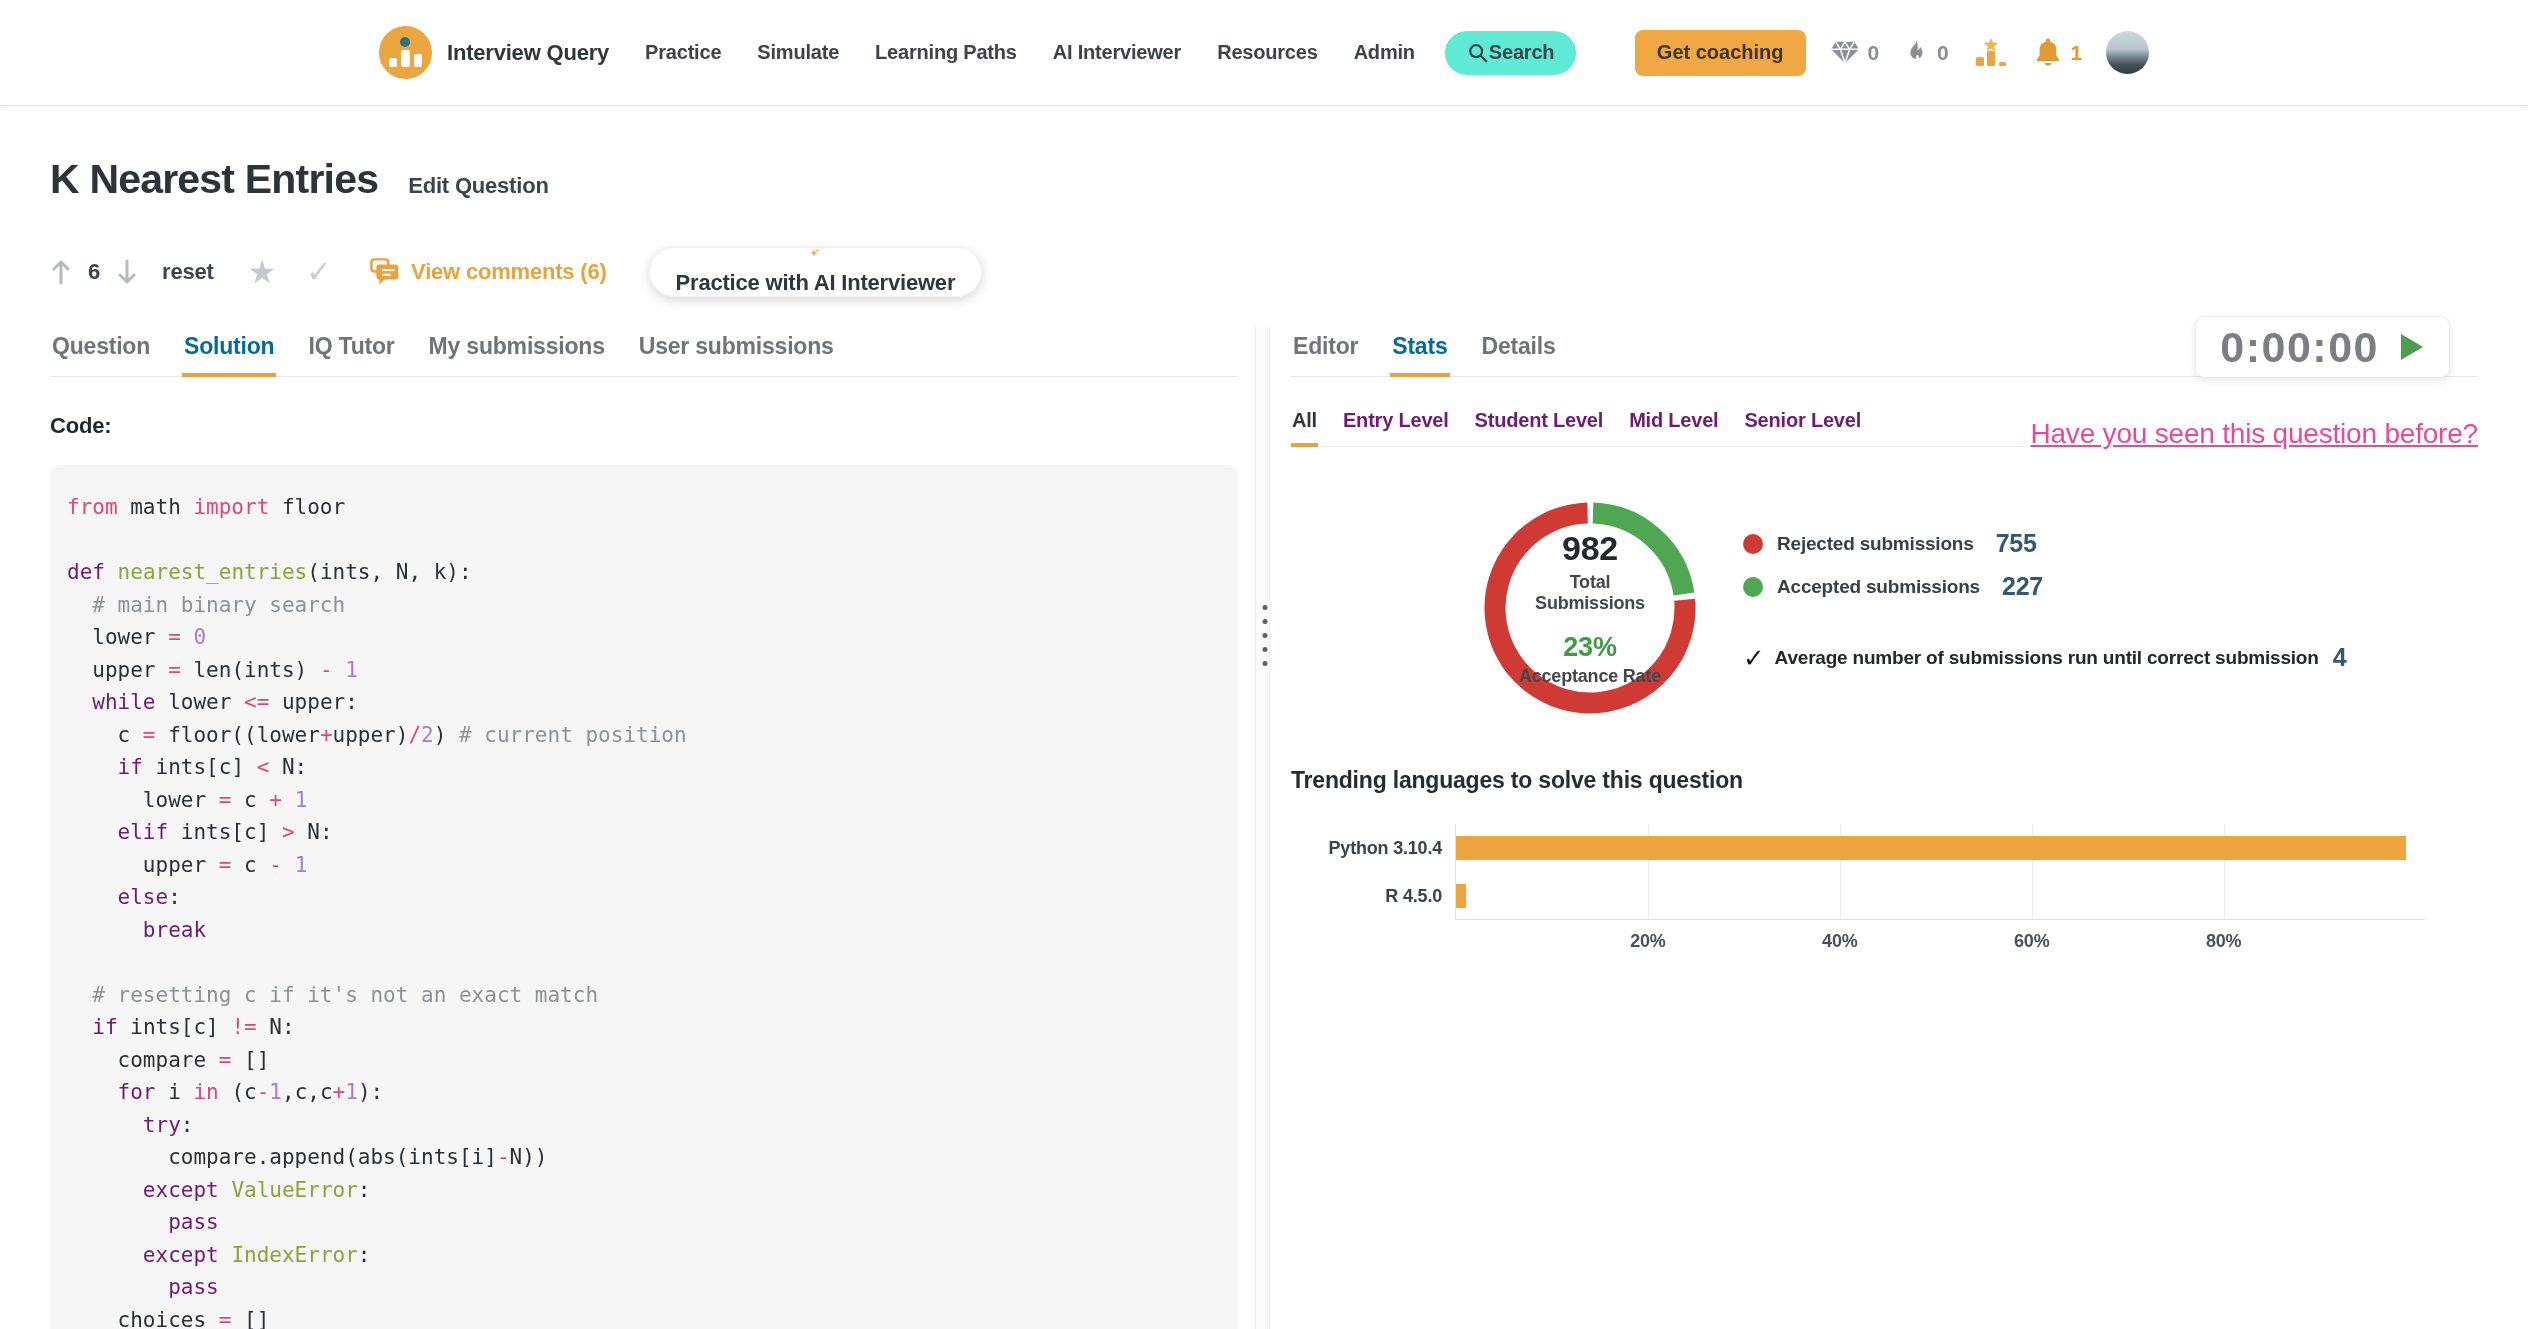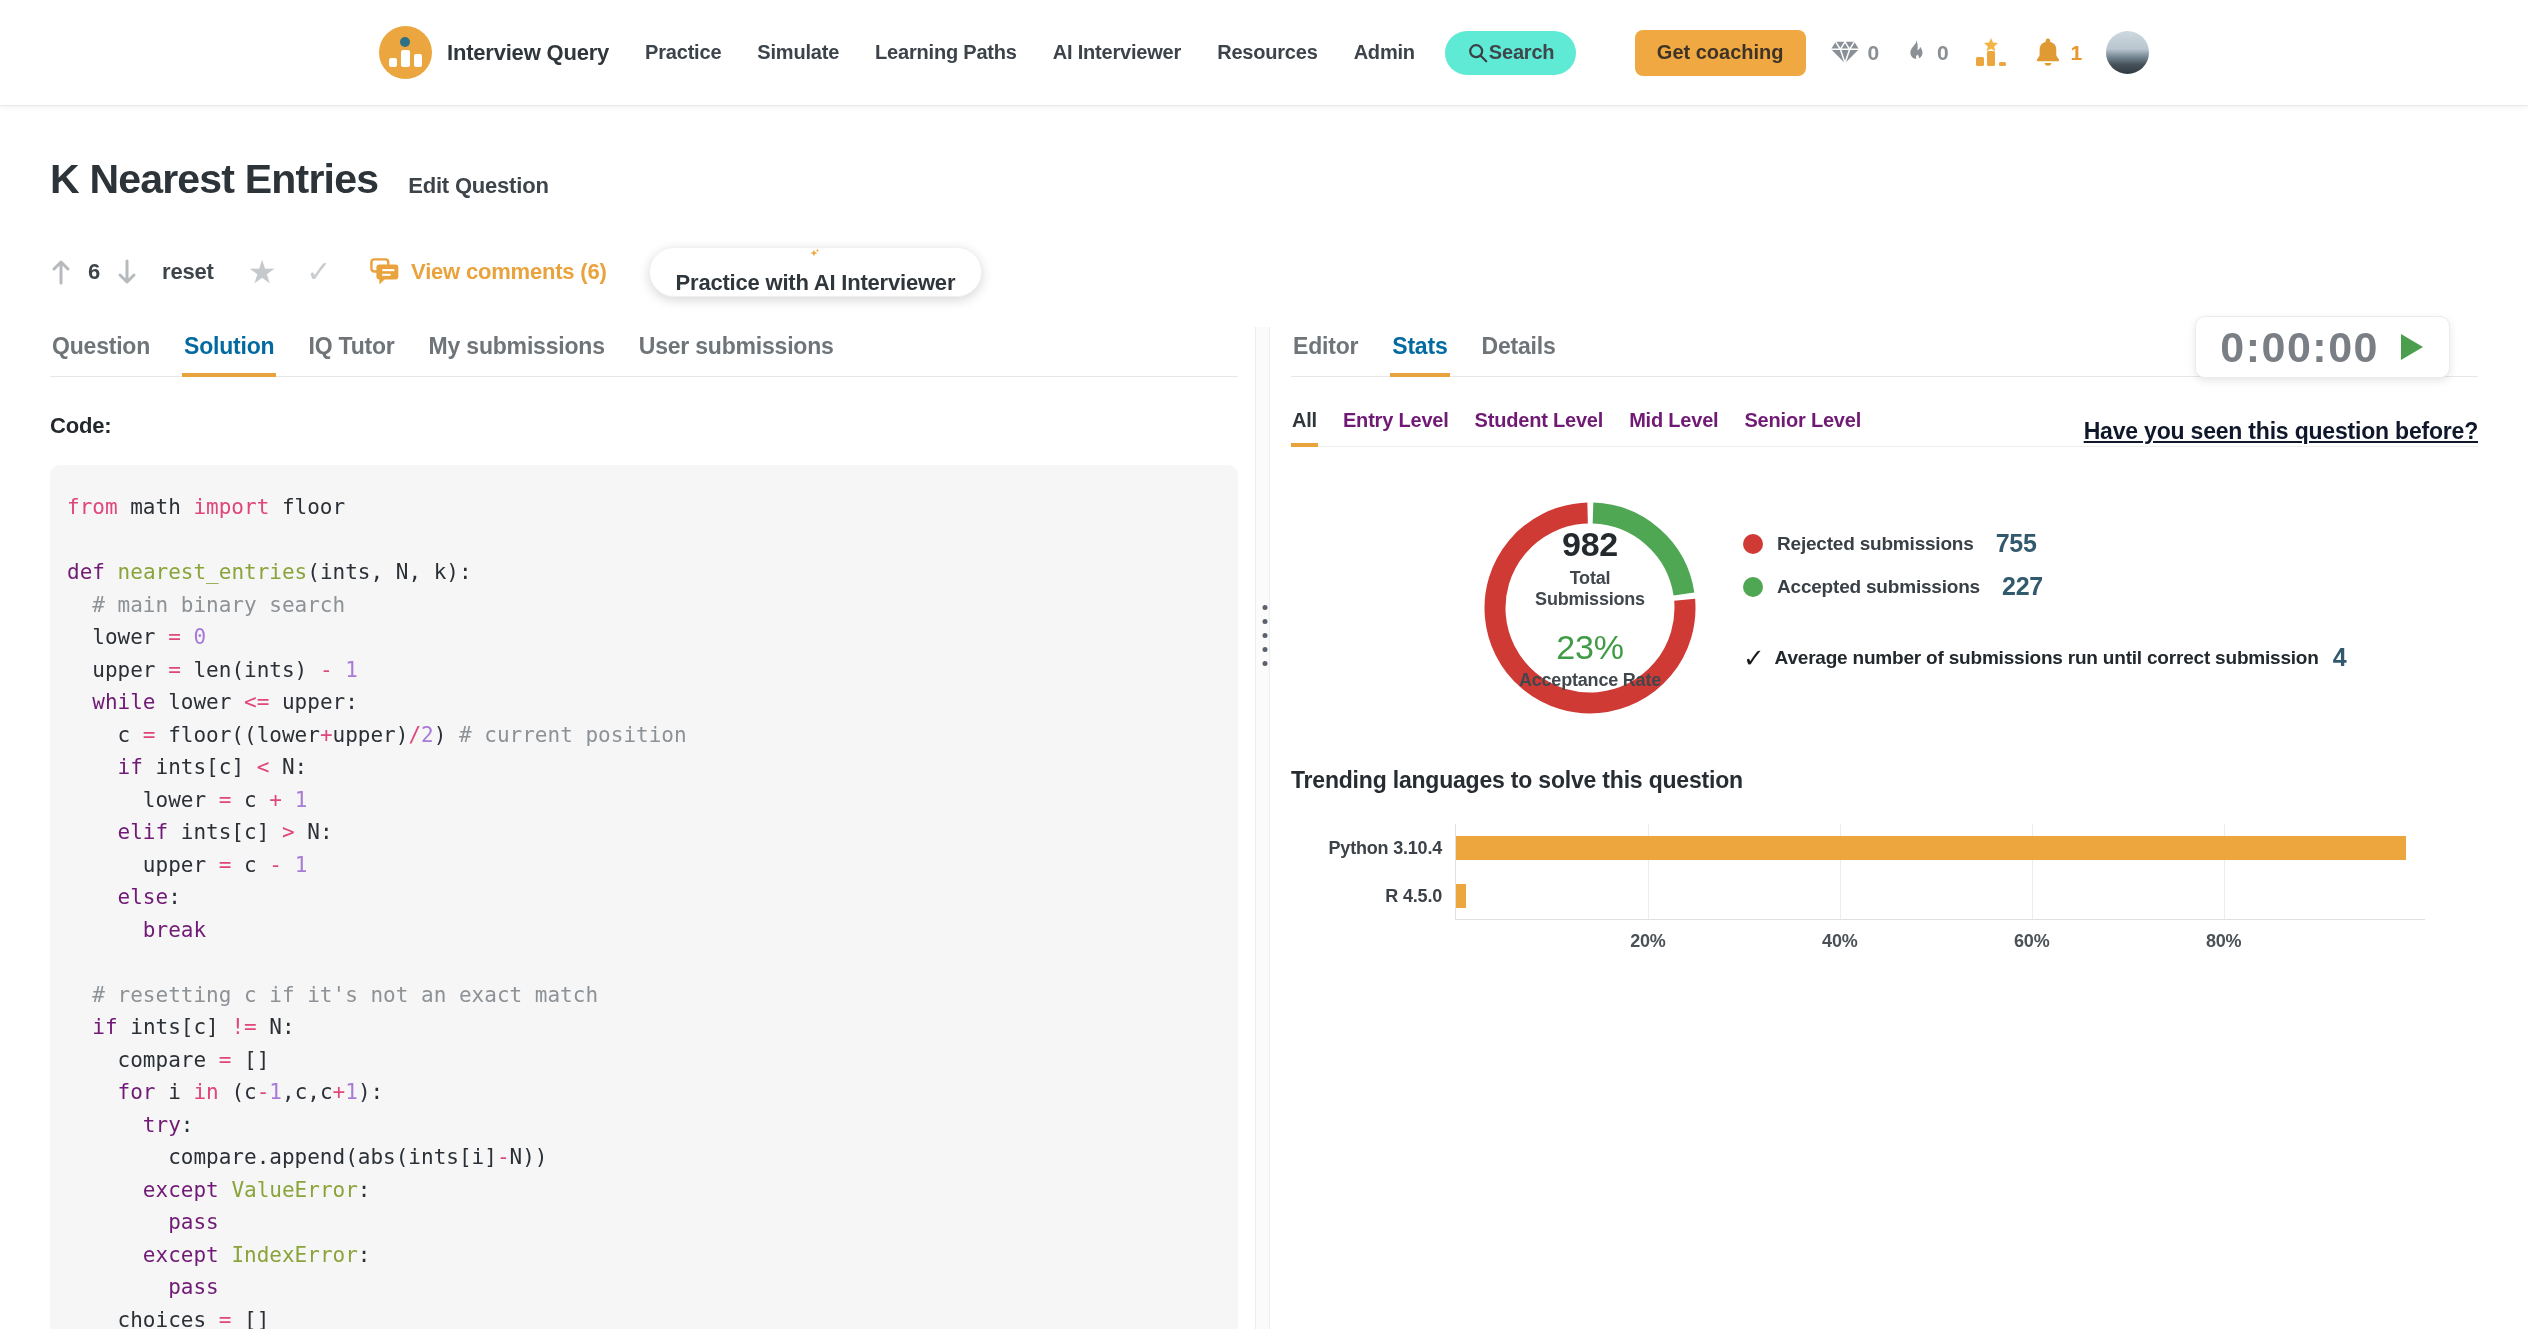--- a/index.html
+++ b/index.html
@@ -37,22 +37,22 @@
     background: linear-gradient(180deg,#cdd8df 0%,#b9c6cf 42%,#7d8f9a 58%,#46525a 78%,#2f3940 100%); }
   
   .page { padding: 0 50px; position: relative; }
   .title-row { margin-top: 50px; display:flex; align-items: baseline; gap: 30px; }
   .page-title { font-size:41px; font-weight:700; color:#2d3439; letter-spacing:-0.8px; }
   .edit-link { font-size:22px; font-weight:600; color:#3d444a; cursor:pointer; }
   .timer-card { position:absolute; top:160px; right:78px; height:62px; min-width:190px; padding:0 24px;
     background:#fff; border:1px solid #ececec; border-radius:10px; box-shadow:0 3px 9px rgba(0,0,0,.10);
     display:flex; align-items:center; justify-content:center; gap:20px; }
   .timer-value { font-size:43px; font-weight:700; color:#797f85; letter-spacing:1.5px; }
-  .seen-link { position:absolute; top:262px; right:50px; font-size:23px; font-weight:700;
-    color:#0f172a; text-decoration:underline; cursor:pointer; }
+  .seen-link { position:absolute; top:262px; right:50px; font-size:28px; font-weight:400;
+    color:#ec4899; text-decoration:underline; cursor:pointer; }
   .vote-row { margin-top:44px; display:flex; align-items:center; gap:16px; }
   .vote-count, .reset-label { font-size:22px; font-weight:600; color:#3d444a; }
   .icon-btn { cursor:pointer; display:flex; align-items:center; }
   .star-glyph { font-size:32px; color:#c5c9cc; margin-left:18px; line-height:1; }
   .check-glyph { font-size:30px; font-weight:700; color:#c9cdd0; margin-left:14px; line-height:1; }
   .comments-link { display:flex; align-items:center; gap:10px; margin-left:22px; cursor:pointer;text-align:right; }
   .comments-link span { font-size:22px; font-weight:600; color:#e9a23c; }
   .ai-pill { margin-left:26px; height:50px; padding:0 26px; border-radius:26px; background:#fff;
     border:1px solid #f1f1f1; box-shadow:0 3px 12px rgba(0,0,0,.16);
     display:flex; align-items:center; gap:12px; cursor:pointer;flex-direction:column; }
@@ -87,21 +87,21 @@
   .ltab { font-size:20px; font-weight:700; color:#701a75; padding:4px 1px 11px;
     border-bottom:4px solid transparent; margin-bottom:-1px; cursor:pointer; white-space:nowrap; }
   .ltab.active { color:#2f363c; border-bottom-color:#e8a33d; }
   .donut-section { margin-top:50px; padding-left:188px; display:flex; }
   .donut-wrap { position:relative; width:222px; height:222px; flex:0 0 auto; }
   .donut-center { position:absolute; inset:36px; display:flex; flex-direction:column;
     align-items:center; justify-content:center; text-align:center; }
   .donut-total { font-size:34px; font-weight:700; color:#24292e; }
   .donut-total-label { font-size:18px; font-weight:600; color:#41474d; margin-top:4px; }
   .donut-divider { width:132px; height:1px; background:#dcdcdc; margin:9px 0; }
-  .donut-rate { font-size:34px; font-weight:400; color:#3f9b45; }
+  .donut-rate { font-size:27px; font-weight:700; color:#3f9b45; }
   .donut-rate-label { font-size:18px; font-weight:600; color:#41474d; margin-top:3px; }
   .legend { margin-left:42px; padding-top:32px; }
   .legend-item { display:flex; align-items:center; gap:14px; margin-bottom:14px; }
   .legend-dot { width:20px; height:20px; border-radius:50%; flex:0 0 auto; }
   .legend-label { font-size:19px; font-weight:600; color:#383f45; }
   .legend-value { font-size:25px; font-weight:700; color:#33596e; margin-left:8px; }
   .average-row { display:flex; align-items:center; gap:10px; margin-top:42px; }
   .avg-check { font-size:26px; font-weight:700; color:#17191b; line-height:1; }
   .avg-label { font-size:19px; font-weight:600; color:#23282d; }
   .avg-value { font-size:25px; font-weight:700; color:#33596e; margin-left:4px; }

